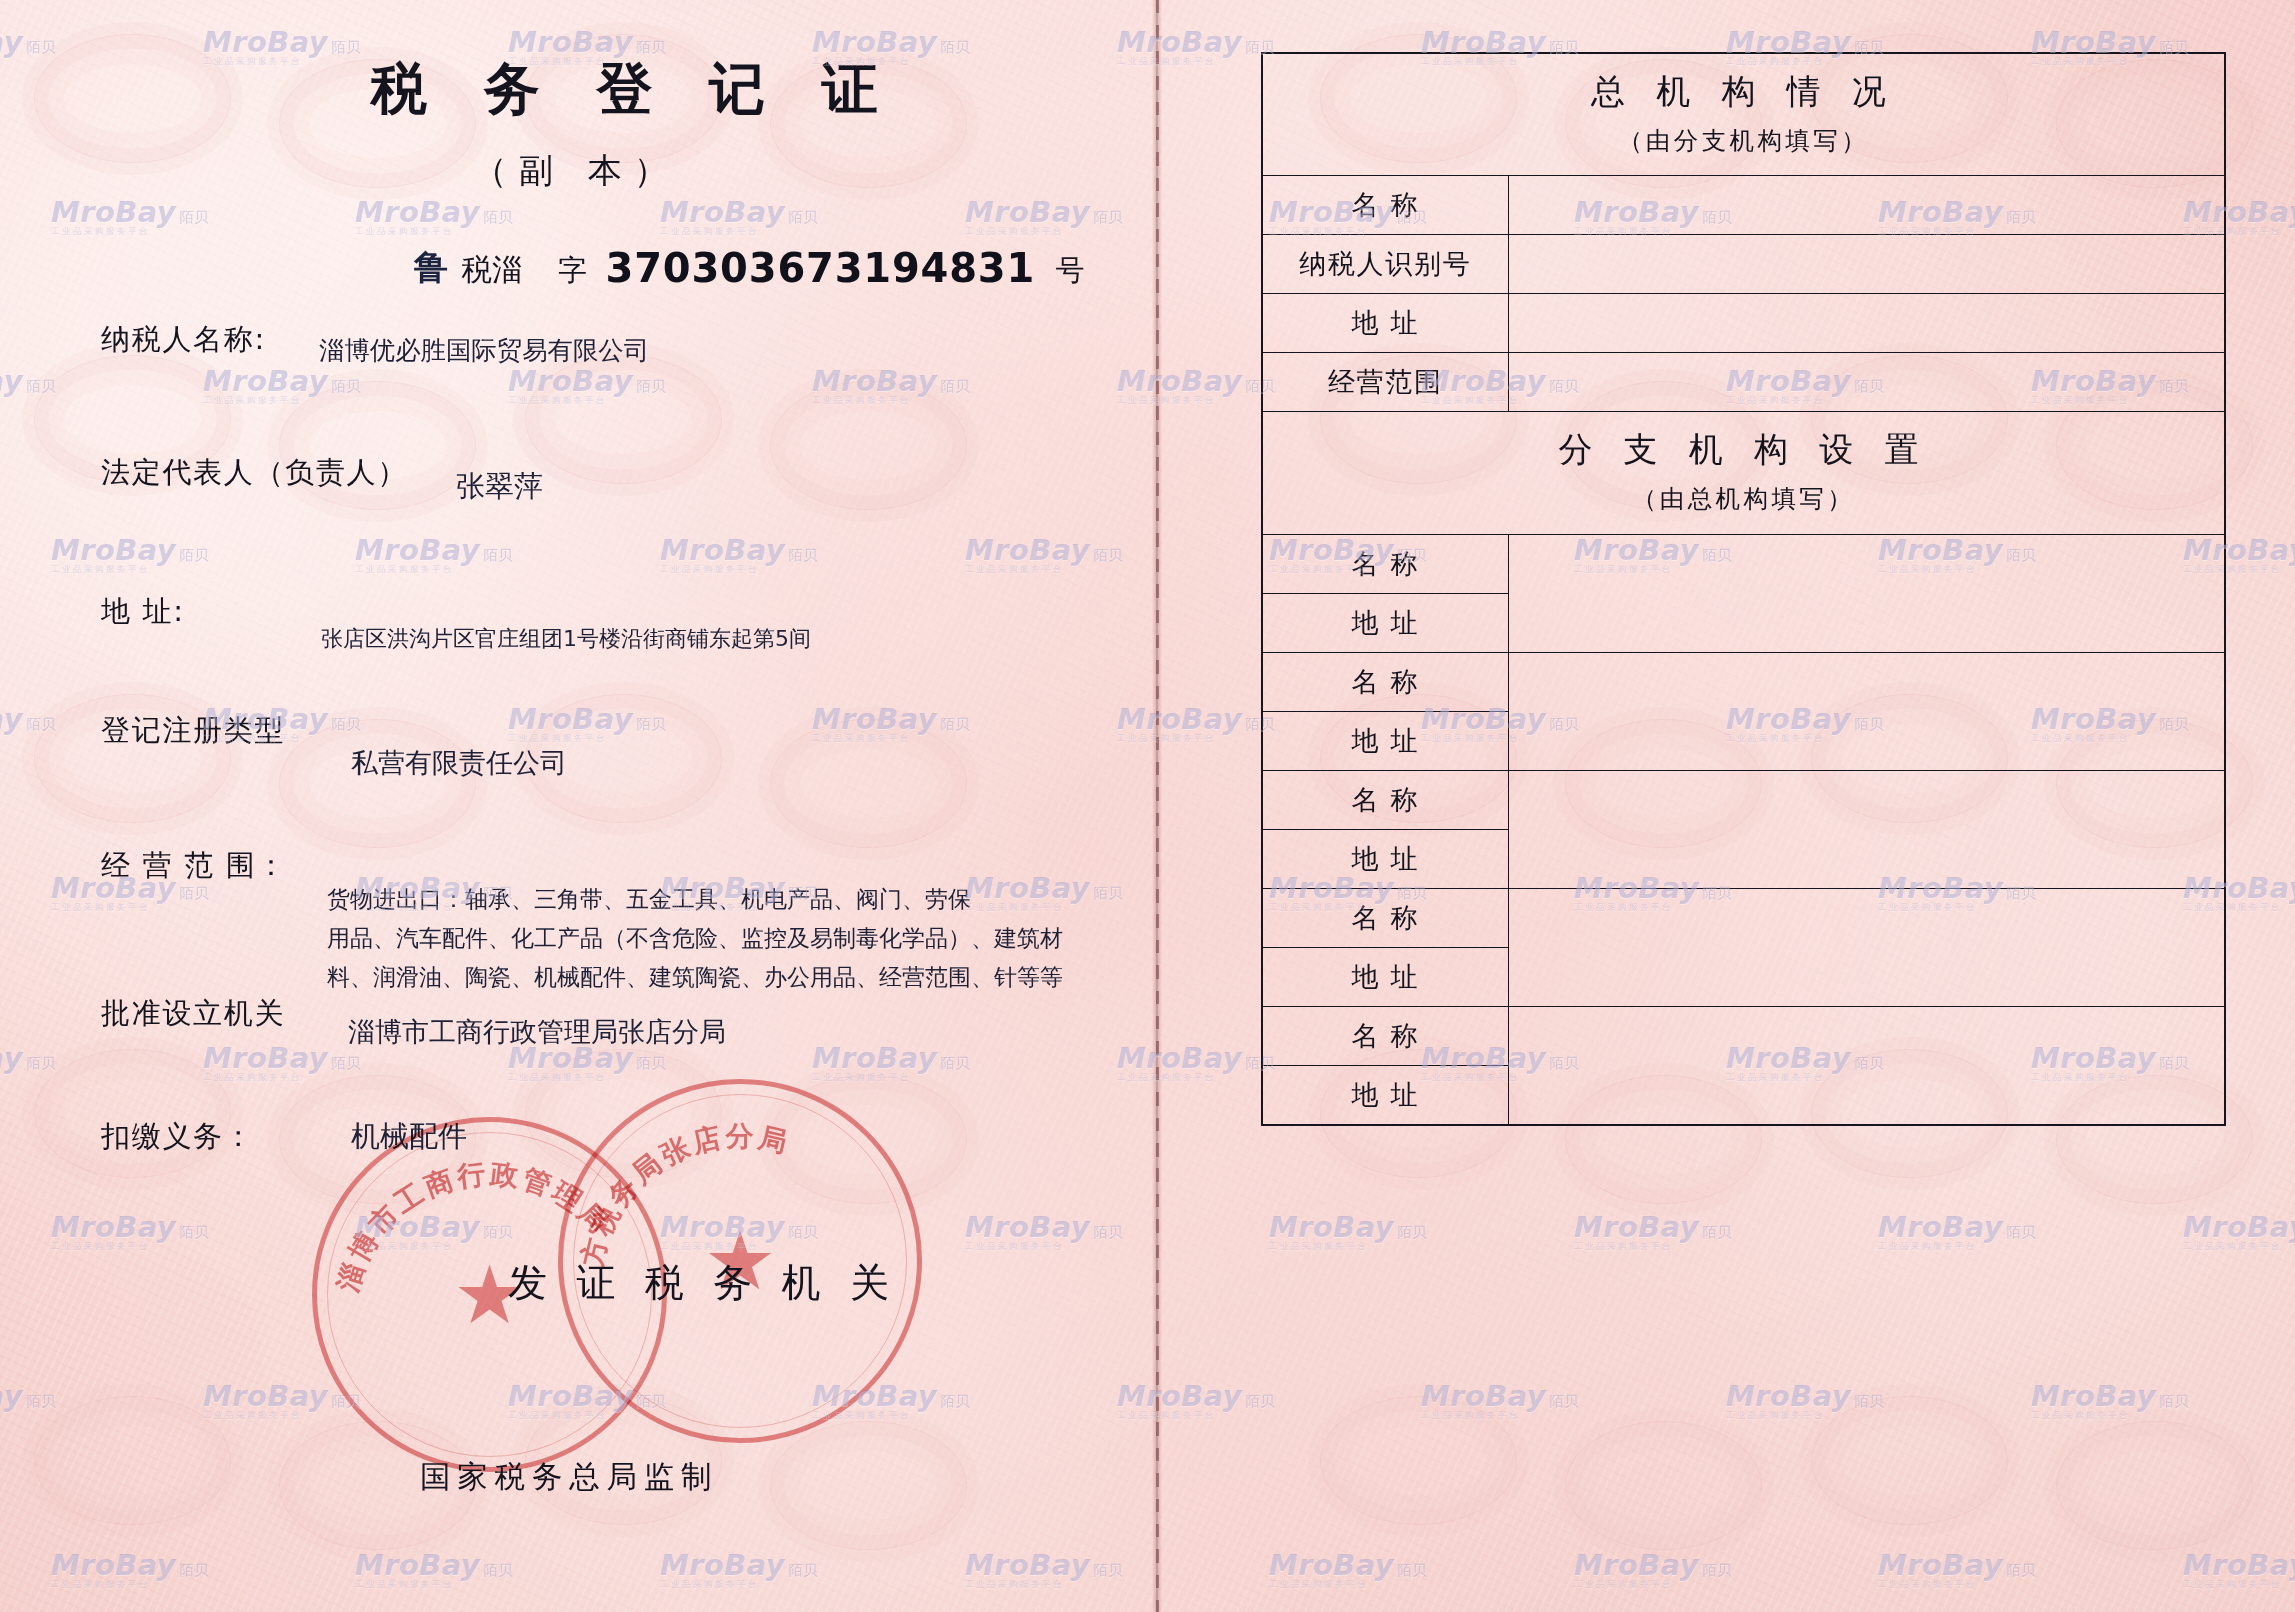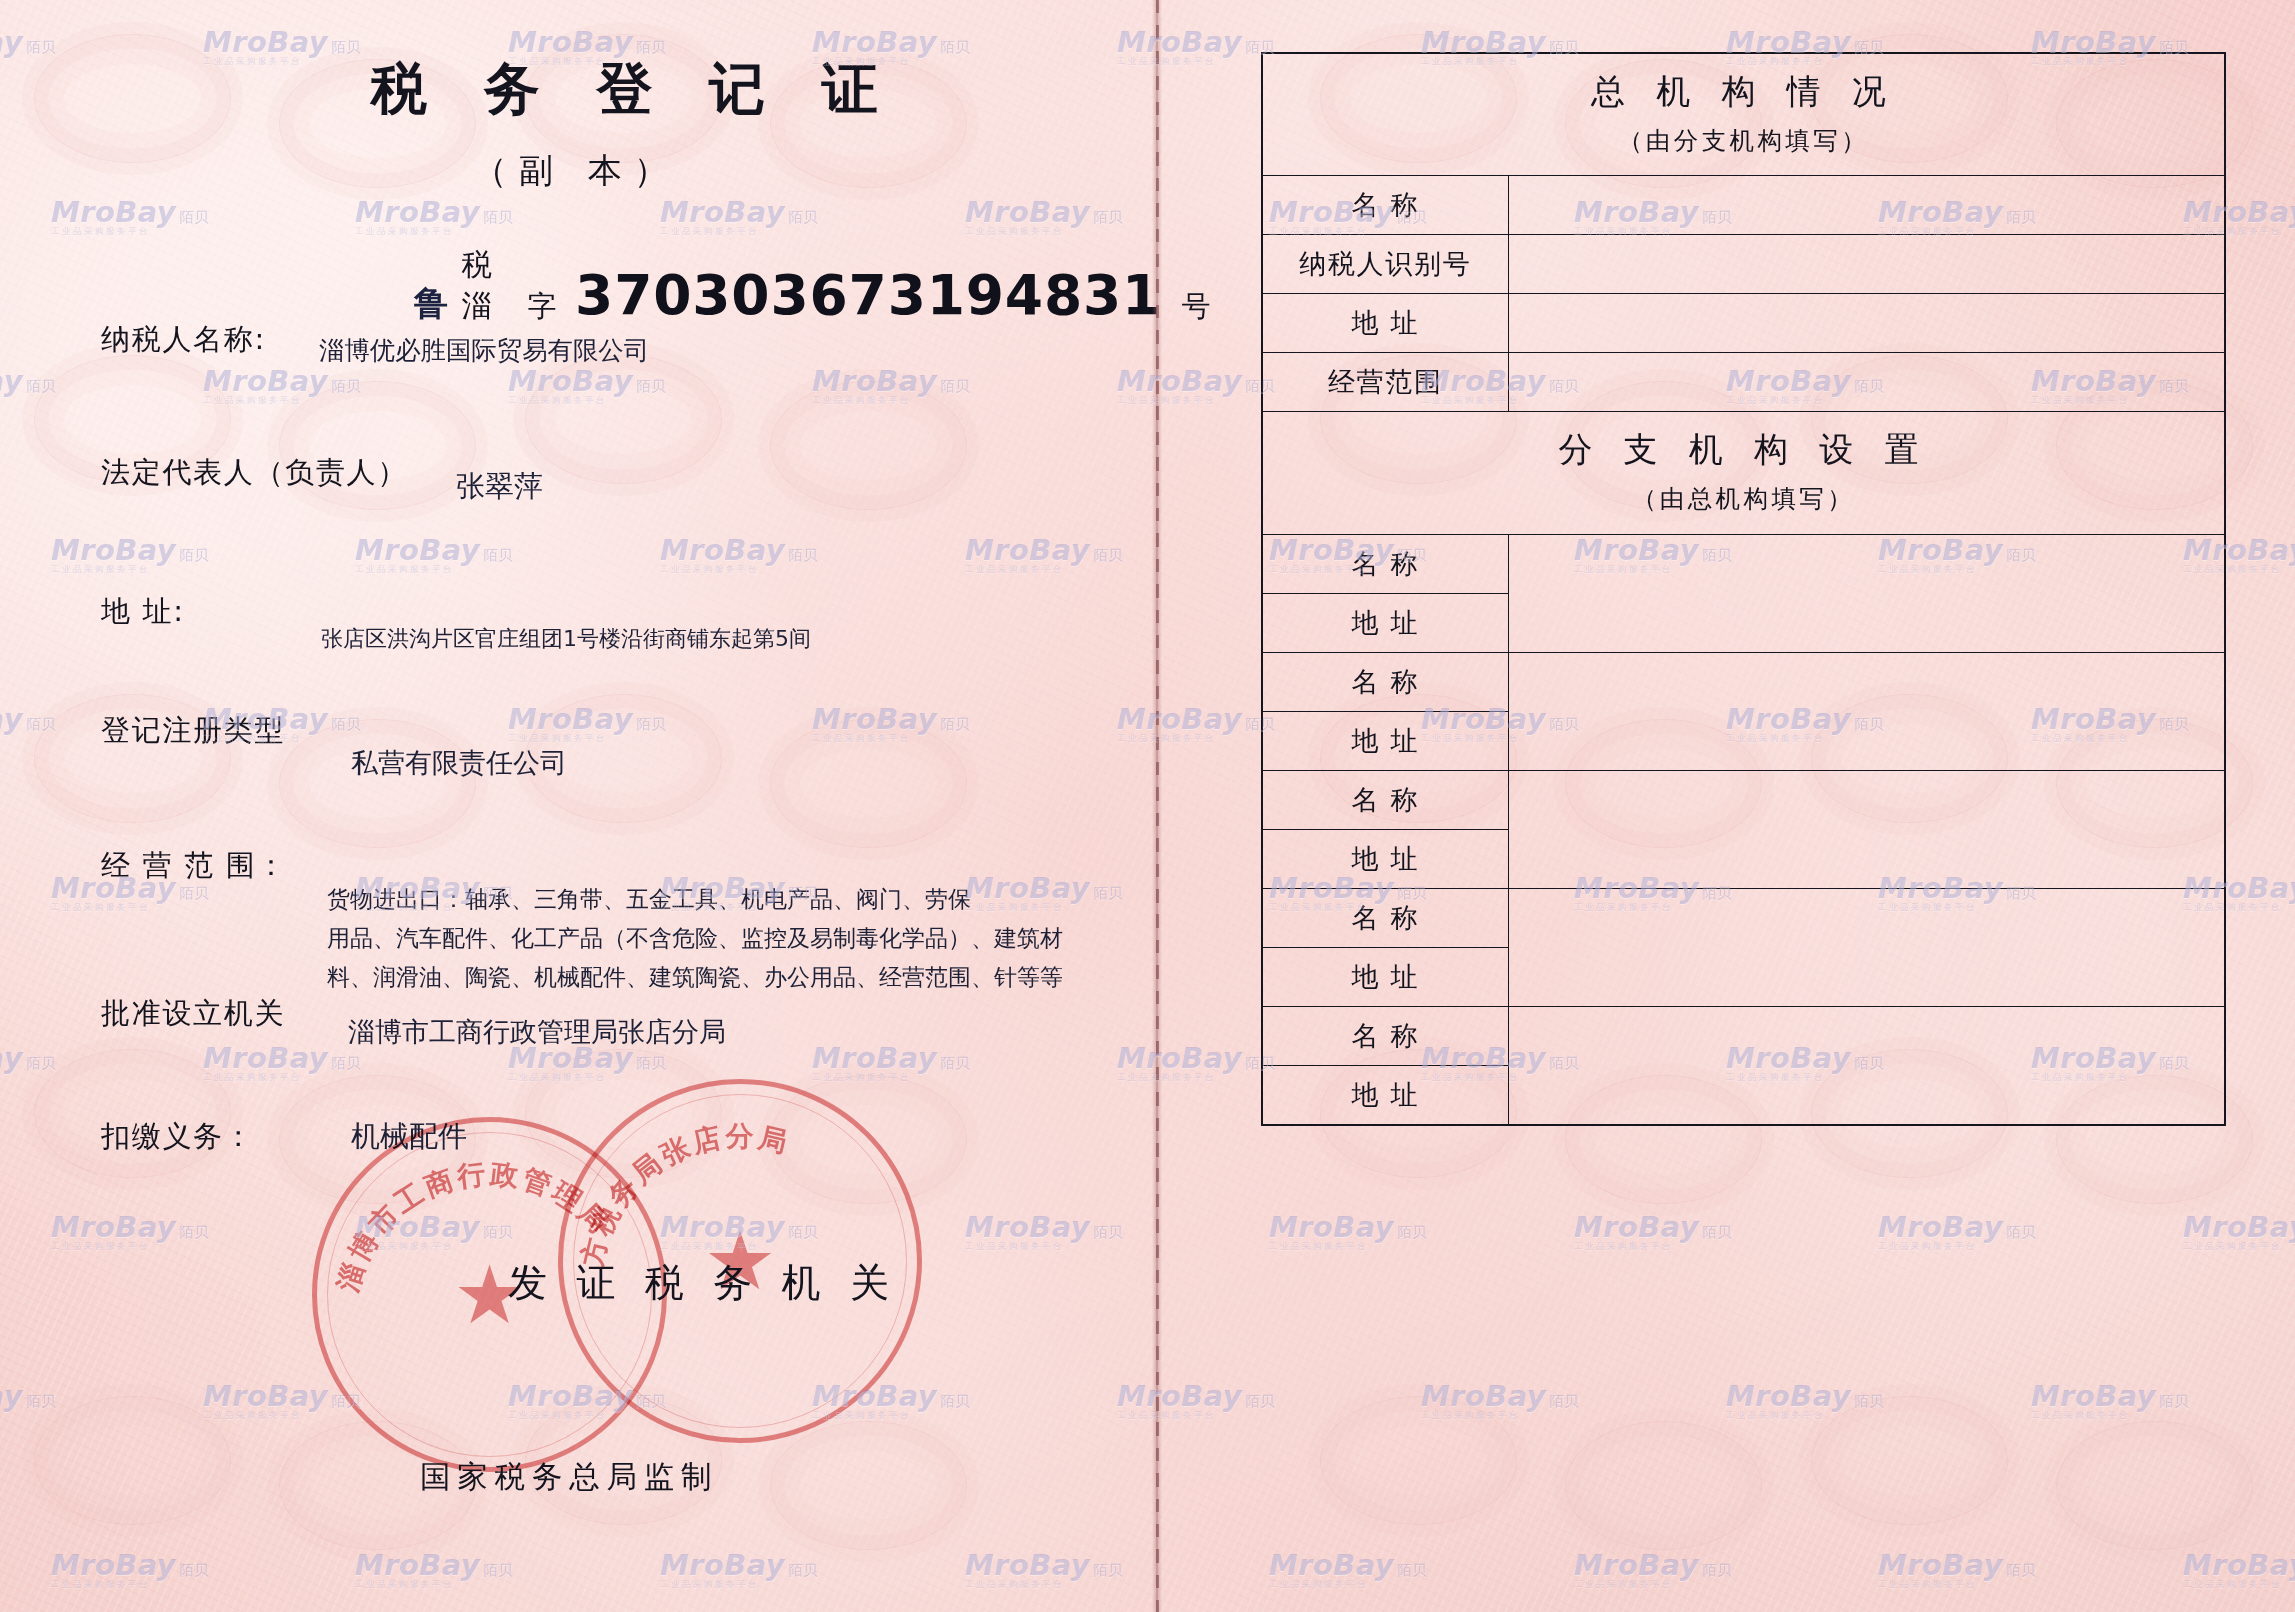--- a/index.html
+++ b/index.html
@@ -151,21 +151,21 @@
   .serial-tax {
     font-size: 30.5px;
     color: #14141f;
   }
   .serial-zi {
     font-size: 29px;
     color: #14141f;
     margin-left: 22px;
   }
   .serial-number {
-    font-size: 55px;
+    font-size: 40px;
     font-weight: 700;
     letter-spacing: 0.8px;
     color: #11111c;
     margin-left: 5.1px;
   }
   .serial-hao {
     font-size: 29px;
     color: #14141f;
     margin-left: 6.8px;
   }

